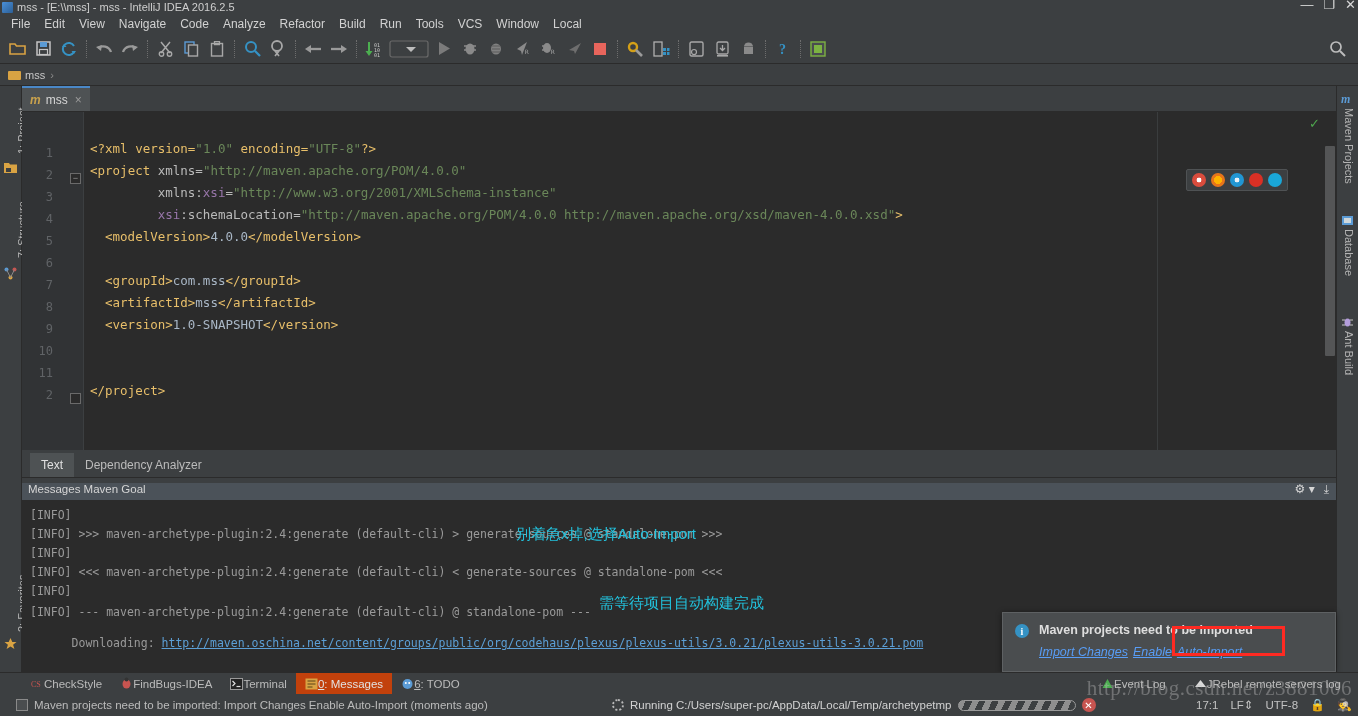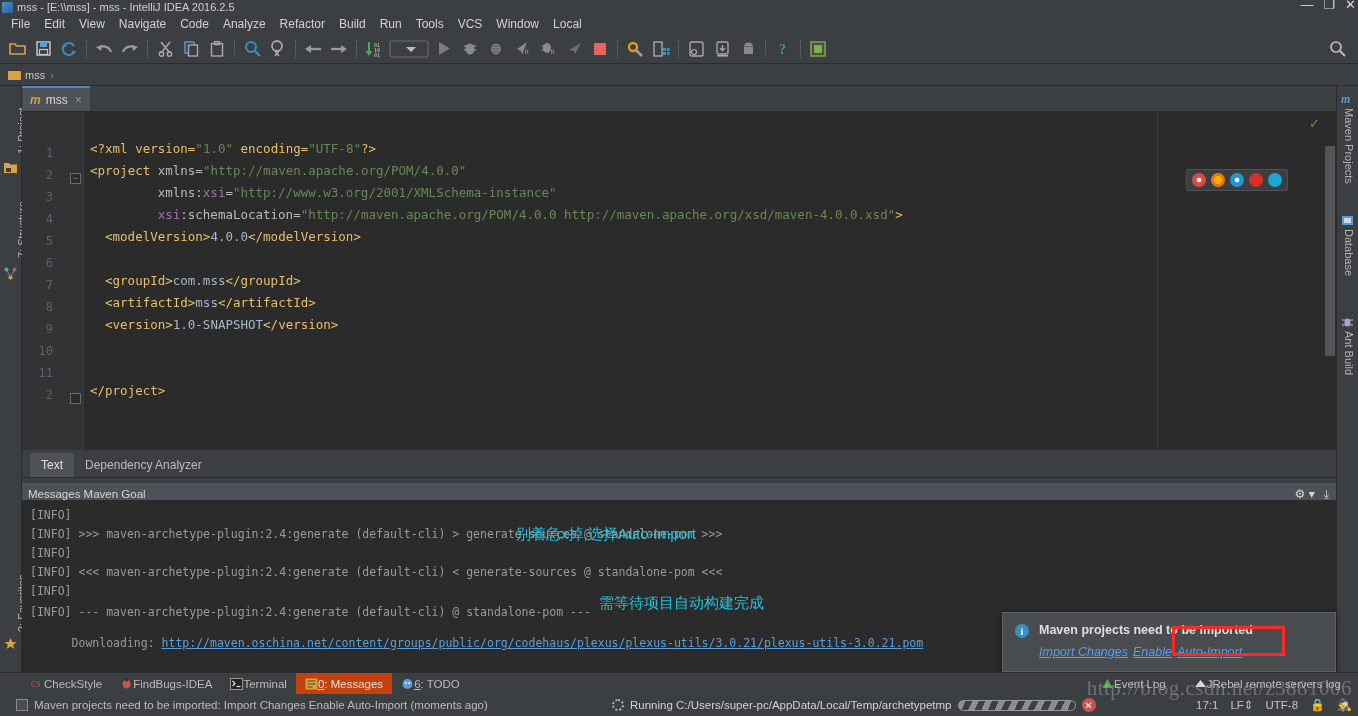--- a/index.html
+++ b/index.html
@@ -142,21 +142,21 @@
     border-bottom: 1px solid #2b2b2b;
   }
   .bp-tab {
     height: 24px; padding: 0 11px; display: flex; align-items: center;
     font-size: 12px; color: #bbbbbb;
   }
   .bp-tab.active { background: #4e5254; color: #e0e0e0; }
 
   .msg-header {
     position: absolute; top: 483px; left: 22px; width: 1314px; height: 17px;
-    background: #4b5259; display: flex; align-items: flex-end; padding-left: 6px;
+    background: #4b5259; display: flex; align-items: flex-start; padding-left: 6px;
     font-size: 11.5px; color: #d5d5d5;
   }
   .msg-header-right { margin-left: auto; display: flex; gap: 9px; padding-right: 7px; align-items: center; }
 
   .console {
     position: absolute; top: 500px; left: 22px; width: 1314px; height: 172px;
     background: #2b2b2b; overflow: hidden;
     font-family: "DejaVu Sans Mono", monospace; font-size: 11.5px; color: #9a9a9a;
   }
   .cline { position: absolute; left: 8px; white-space: pre; text-align: right; }

